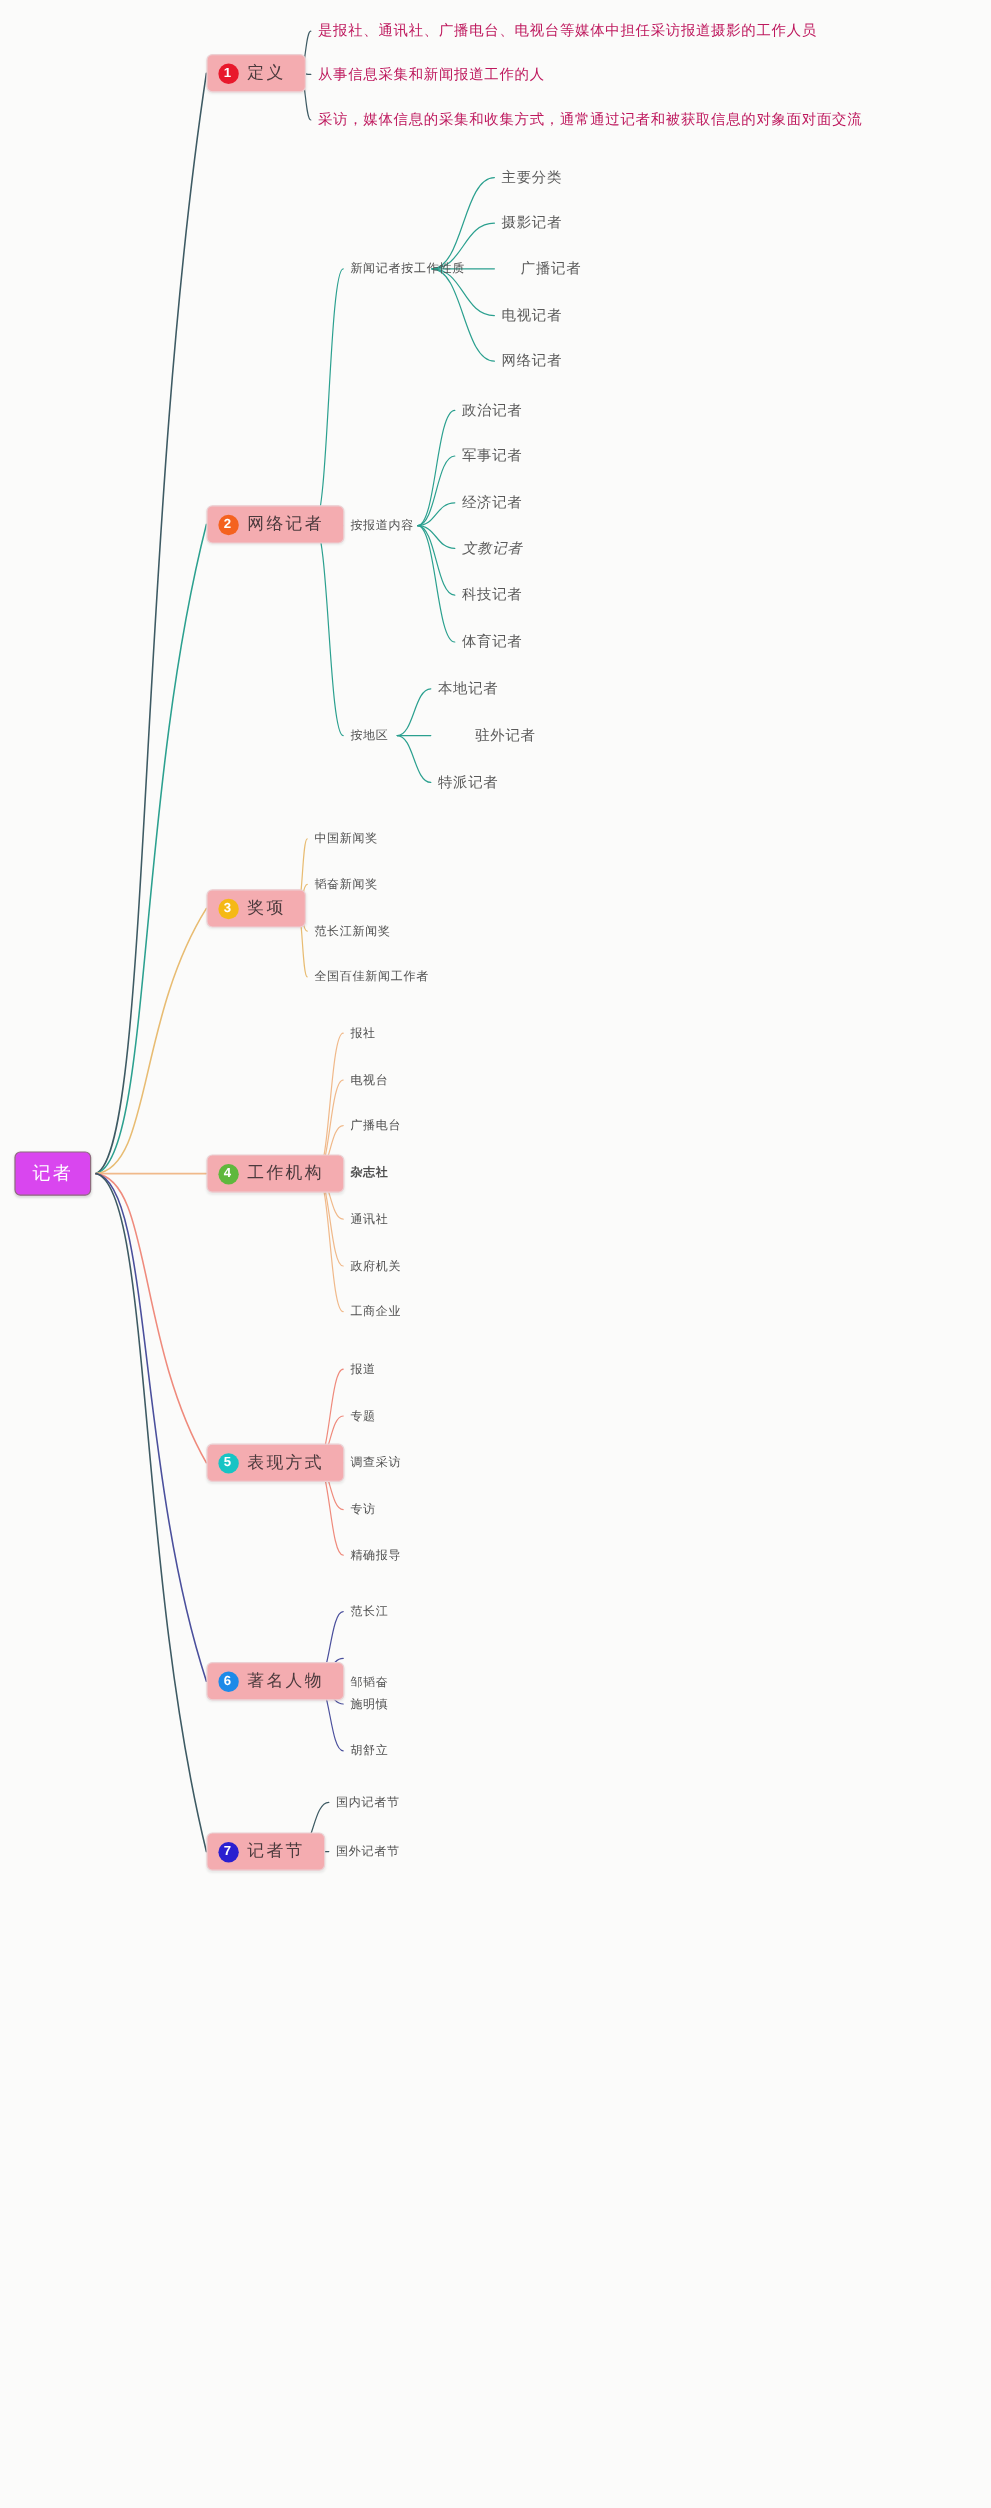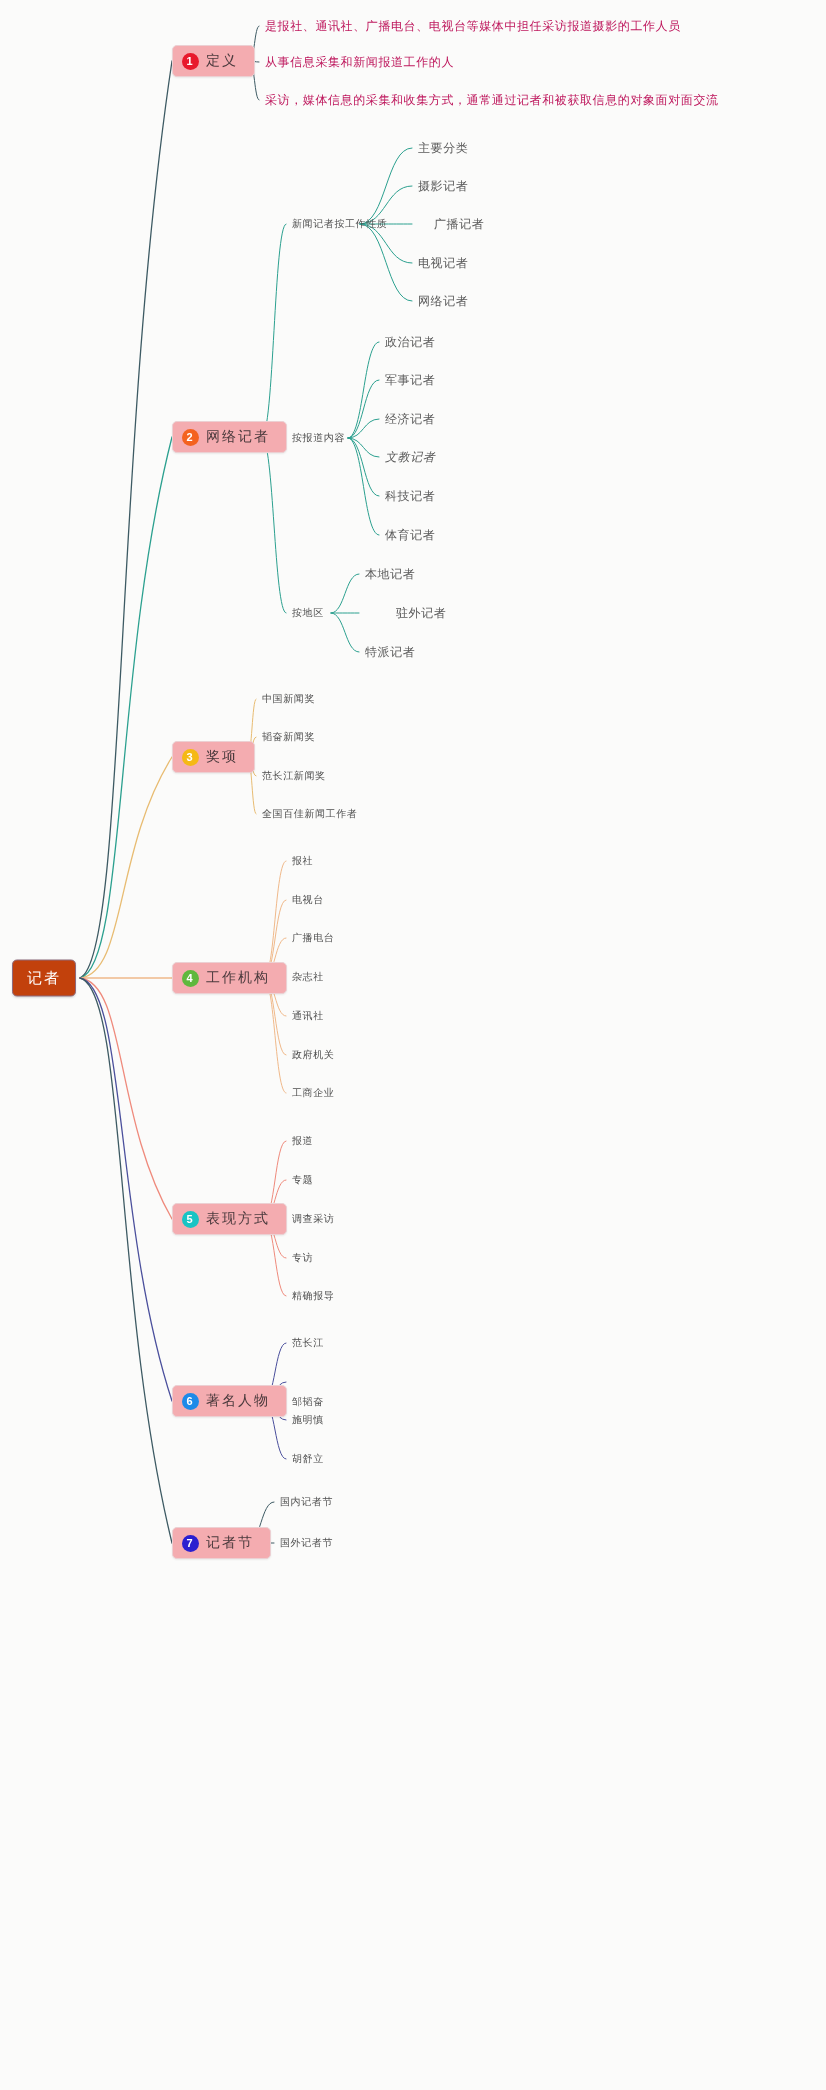--- a/index.html
+++ b/index.html
@@ -23,21 +23,21 @@
   }
   .node {
     position: absolute;
     display: flex;
     align-items: center;
     white-space: nowrap;
     transform: translateY(-50%);
   }
   
   .root {
-    background: #c2410c;
+    background: #d946ef;
     color: #ffffff;
     border: 1px solid #8d6a7d;
     border-radius: 5px;
     padding: 8px 14px;
     font-size: 15px;
     letter-spacing: 2px;
     box-shadow: 0 1px 2px rgba(0,0,0,.12);
   }
   
   .l1 {
@@ -169,21 +169,21 @@
       <div class="leaf l2" style="left: 262px; top: 737px;">韬奋新闻奖</div>
       <div class="leaf l2" style="left: 262px; top: 776px;">范长江新闻奖</div>
       <div class="leaf l2" style="left: 262px; top: 814px;">全国百佳新闻工作者</div>
       <div class="node l1" style="left: 172px; top: 978px;">
         <span class="badge" style="background: rgb(95, 184, 61);">4</span>
         <span>工作机构</span>
       </div>
       <div class="leaf l2" style="left: 292px; top: 861px;">报社</div>
       <div class="leaf l2" style="left: 292px; top: 900px;">电视台</div>
       <div class="leaf l2" style="left: 292px; top: 938px;">广播电台</div>
-      <div class="leaf l2" style="left: 292px; top: 977px;">杂志社</div>
+      <div class="leaf l2" style="left: 292px; top: 977px; font-weight: bold;">杂志社</div>
       <div class="leaf l2" style="left: 292px; top: 1016px;">通讯社</div>
       <div class="leaf l2" style="left: 292px; top: 1055px;">政府机关</div>
       <div class="leaf l2" style="left: 292px; top: 1093px;">工商企业</div>
       <div class="node l1" style="left: 172px; top: 1219px;">
         <span class="badge" style="background: rgb(24, 196, 196);">5</span>
         <span>表现方式</span>
       </div>
       <div class="leaf l2" style="left: 292px; top: 1141px;">报道</div>
       <div class="leaf l2" style="left: 292px; top: 1180px;">专题</div>
       <div class="leaf l2" style="left: 292px; top: 1219px;">调查采访</div>

